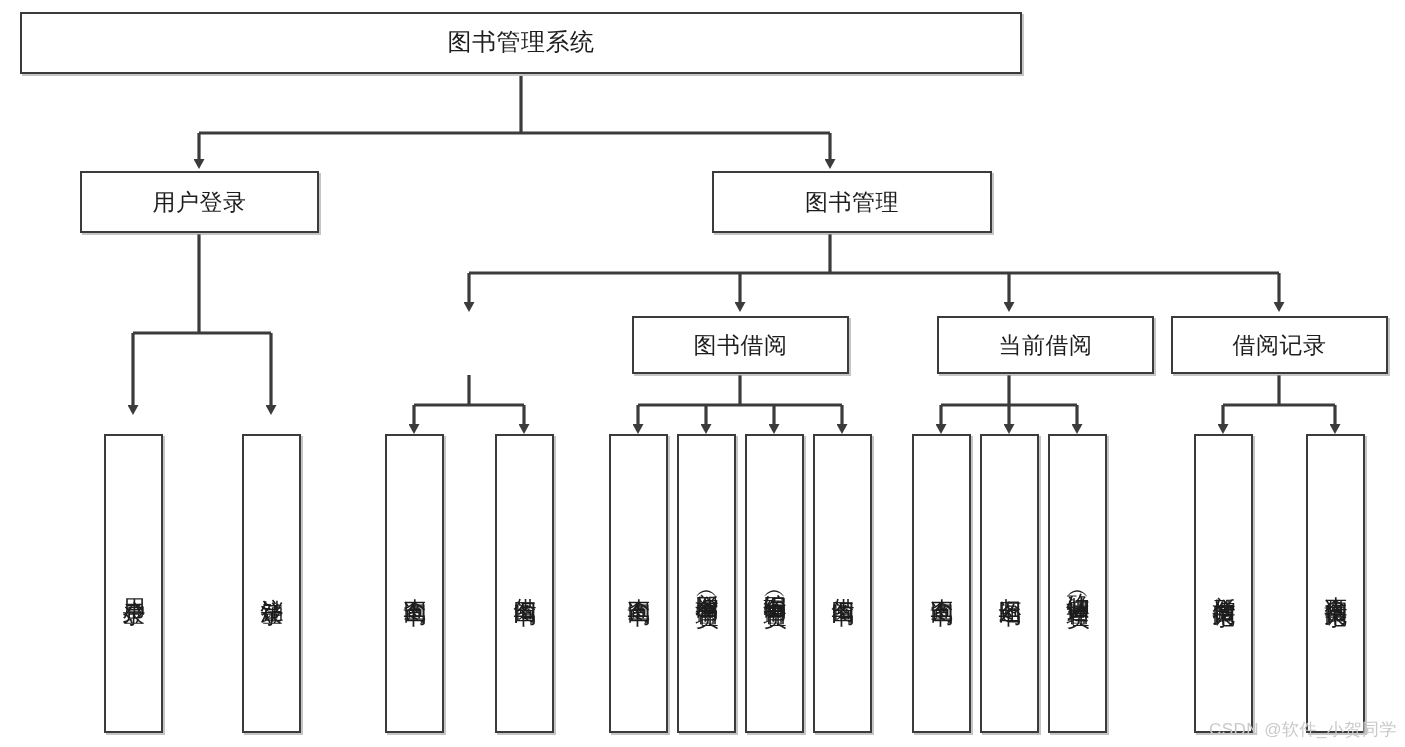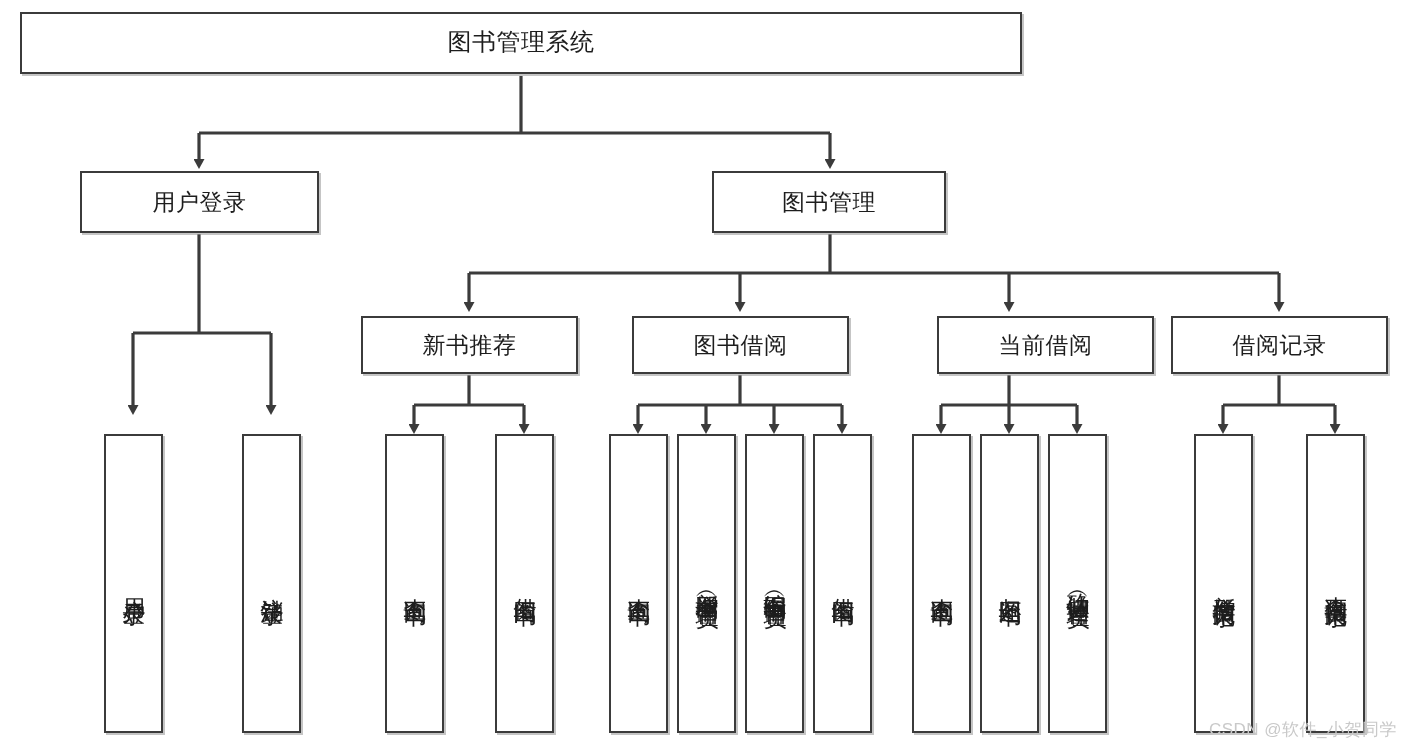--- a/index.html
+++ b/index.html
@@ -137,27 +137,24 @@
   </svg>
 
   <div class="node horiz root" style="left:20px; top:12px; width:1002px; height:62px;">
     <span class="lbl">图书管理系统</span>
   </div>
 
   <div class="node horiz" style="left:80px; top:171px; width:239px; height:62px;">
     <span class="lbl">用户登录</span>
   </div>
 
-  <div class="node horiz" style="left:712px; top:171px; width:234px; height:62px;">
+  <div class="node horiz" style="left:712px; top:171px; width:280px; height:62px;">
     <span class="lbl">图书管理</span>
   </div>
 
-  <div class="node horiz" style="left:361px; top:316px; width:217px; height:58px;">
-    <span class="lbl">新书推荐</span>
-  </div>
 
   <div class="node horiz" style="left:632px; top:316px; width:217px; height:58px;align-items:center;">
     <span class="lbl">图书借阅</span>
   </div>
 
   <div class="node horiz" style="left:937px; top:316px; width:217px; height:58px;">
     <span class="lbl">当前借阅</span>
   </div>
 
   <div class="node horiz" style="left:1171px; top:316px; width:217px; height:58px;">

